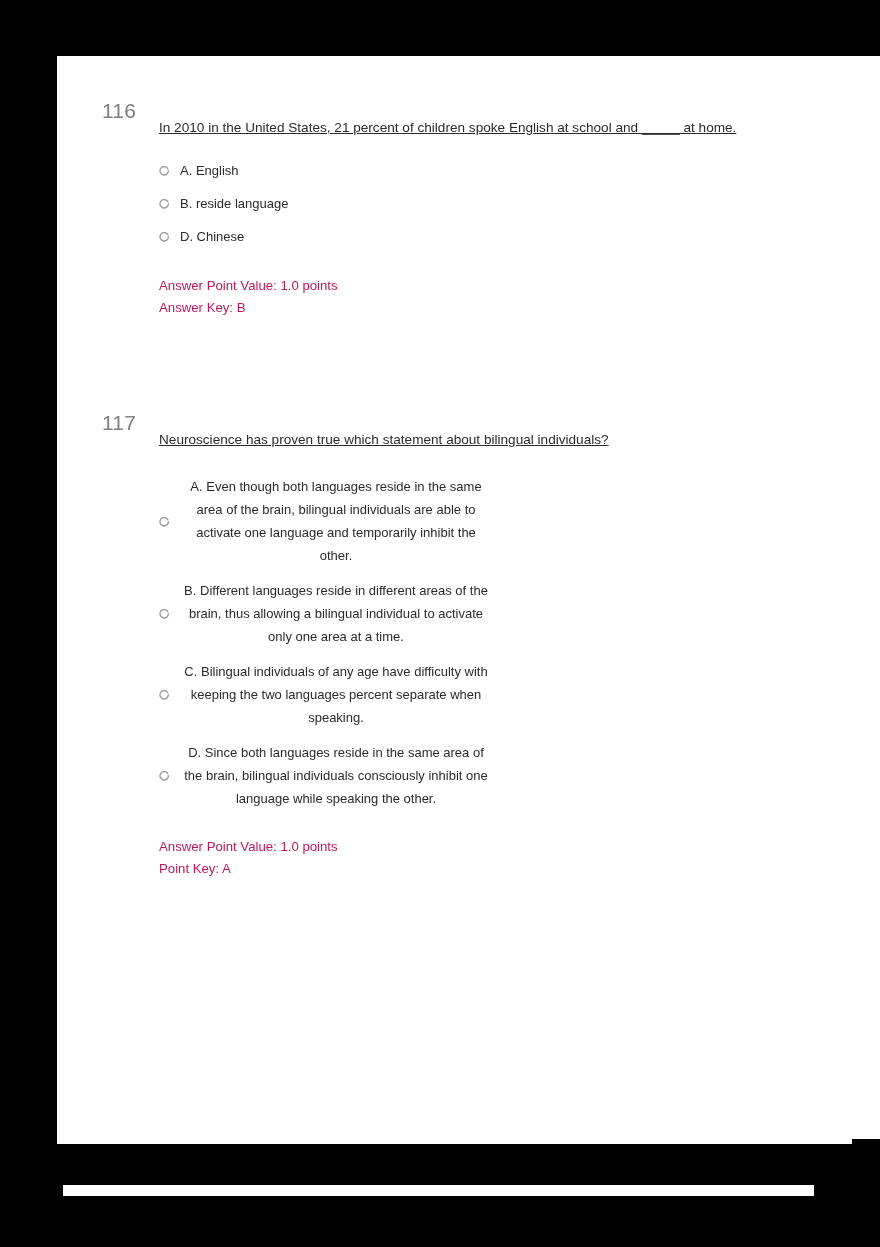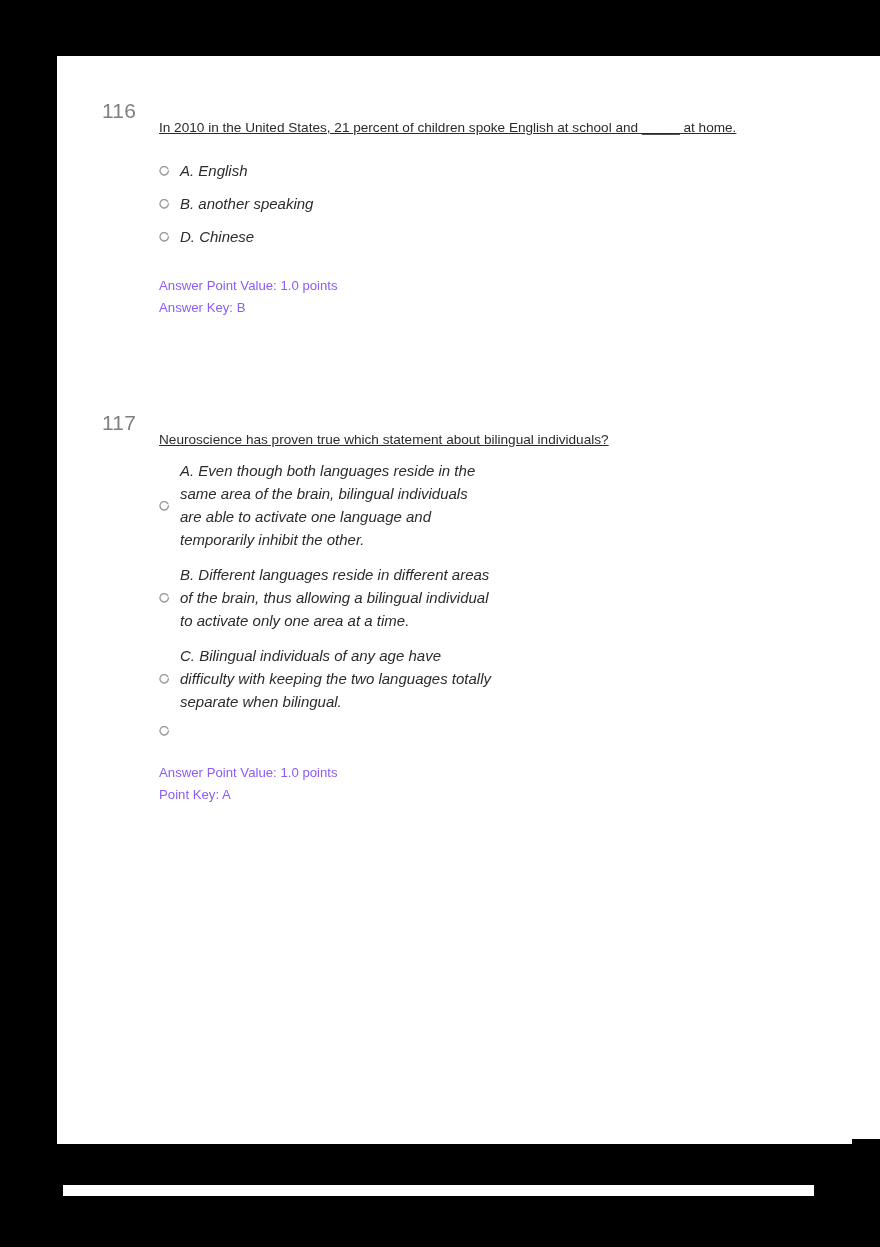--- a/index.html
+++ b/index.html
@@ -91,35 +91,34 @@
     height: 11px;
     margin-right: 10px;
     position: relative;
     top: 1px;
   }
   .radio svg {
     display: block;
   }
   .option-label {
     color: #2b2b2b;
-    font-size: 15px;
+    font-size: 13px;
     line-height: 23px;
-    font-style: italic;
   }
   .option-row.tall .option-label {
     width: 312px;
   }
   .option-row.short .option-label {
     white-space: nowrap;
   }
 
   
   .answer-meta {
     margin-top: 27px;
-    color: #8b5cf6;
+    color: #be185d;
     font-size: 13.2px;
     line-height: 22px;
   }
   .answer-meta div {
     white-space: nowrap;
   }
 </style>
 </head>
 <body>
 
@@ -141,21 +140,21 @@
           </span>
           <span class="option-label">A. English</span>
         </div>
 
         <div class="option-row short">
           <span class="radio">
             <svg width="11" height="11" viewBox="0 0 11 11">
               <path d="M8.8 2.6 A4.2 4.2 0 1 0 9.4 4.6" fill="none" stroke="#9a9a9a" stroke-width="1.35" stroke-linecap="round"></path>
             </svg>
           </span>
-          <span class="option-label">B. another speaking</span>
+          <span class="option-label">B. reside language</span>
         </div>
 
 
         <div class="option-row short">
           <span class="radio">
             <svg width="11" height="11" viewBox="0 0 11 11">
               <path d="M8.8 2.6 A4.2 4.2 0 1 0 9.4 4.6" fill="none" stroke="#9a9a9a" stroke-width="1.35" stroke-linecap="round"></path>
             </svg>
           </span>
           <span class="option-label">D. Chinese</span>
@@ -169,21 +168,21 @@
       </div>
     </div>
   </div>
 
   <div class="question-block" style="left:0; top:356px;">
     <div class="q-number" style="left:45px; top:0px;">117</div>
 
     <div class="q-body" style="left:102px; top:16px; width:640px;">
       <div class="q-stem">Neuroscience has proven true which statement about bilingual individuals?</div>
 
-      <div class="options" style="margin-top:8px;">
+      <div class="options" style="margin-top:24px;text-align:center;">
 
         <div class="option-row tall">
           <span class="radio">
             <svg width="11" height="11" viewBox="0 0 11 11">
               <path d="M8.8 2.6 A4.2 4.2 0 1 0 9.4 4.6" fill="none" stroke="#9a9a9a" stroke-width="1.35" stroke-linecap="round"></path>
             </svg>
           </span>
           <span class="option-label">A. Even though both languages reside in the same area of the brain, bilingual individuals are able to activate one language and temporarily inhibit the other.</span>
         </div>
 
@@ -195,29 +194,30 @@
           </span>
           <span class="option-label">B. Different languages reside in different areas of the brain, thus allowing a bilingual individual to activate only one area at a time.</span>
         </div>
 
         <div class="option-row tall">
           <span class="radio">
             <svg width="11" height="11" viewBox="0 0 11 11">
               <path d="M8.8 2.6 A4.2 4.2 0 1 0 9.4 4.6" fill="none" stroke="#9a9a9a" stroke-width="1.35" stroke-linecap="round"></path>
             </svg>
           </span>
-          <span class="option-label">C. Bilingual individuals of any age have difficulty with keeping the two languages totally separate when bilingual.</span>
-        </div>
-
-        <div class="option-row tall">
-          <span class="radio">
-            <svg width="11" height="11" viewBox="0 0 11 11">
-              <path d="M8.8 2.6 A4.2 4.2 0 1 0 9.4 4.6" fill="none" stroke="#9a9a9a" stroke-width="1.35" stroke-linecap="round"></path>
-            </svg>
-          </span>
+          <span class="option-label">C. Bilingual individuals of any age have difficulty with keeping the two languages percent separate when speaking.</span>
+        </div>
+
+        <div class="option-row tall">
+          <span class="radio">
+            <svg width="11" height="11" viewBox="0 0 11 11">
+              <path d="M8.8 2.6 A4.2 4.2 0 1 0 9.4 4.6" fill="none" stroke="#9a9a9a" stroke-width="1.35" stroke-linecap="round"></path>
+            </svg>
+          </span>
+          <span class="option-label">D. Since both languages reside in the same area of the brain, bilingual individuals consciously inhibit one language while speaking the other.</span>
         </div>
 
       </div>
 
       <div class="answer-meta" style="margin-top:26px;">
         <div>Answer Point Value: 1.0 points</div>
         <div>Point Key: A</div>
       </div>
     </div>
   </div>

